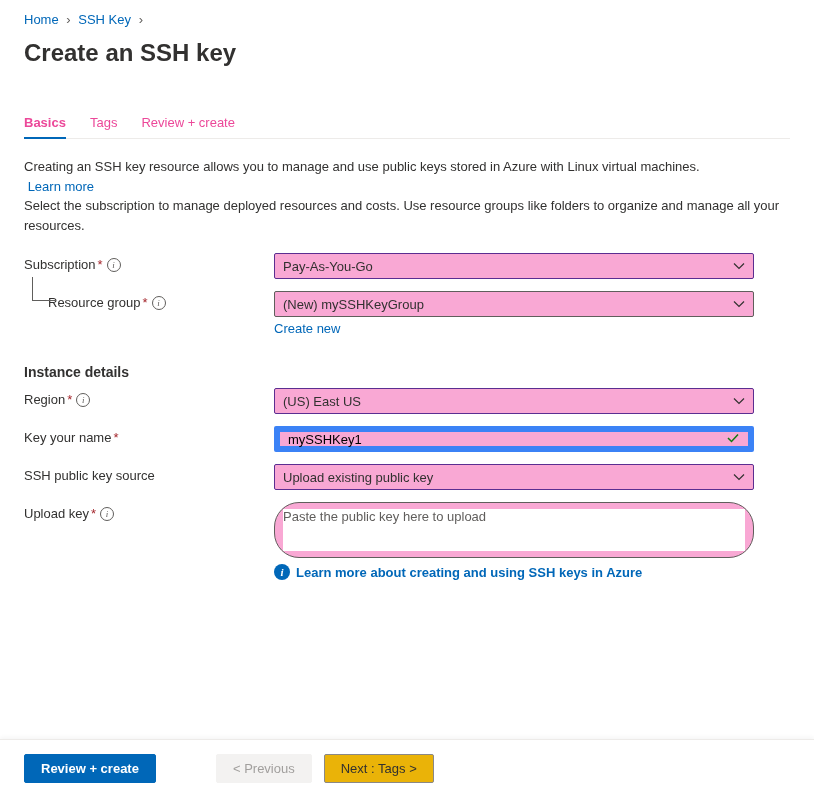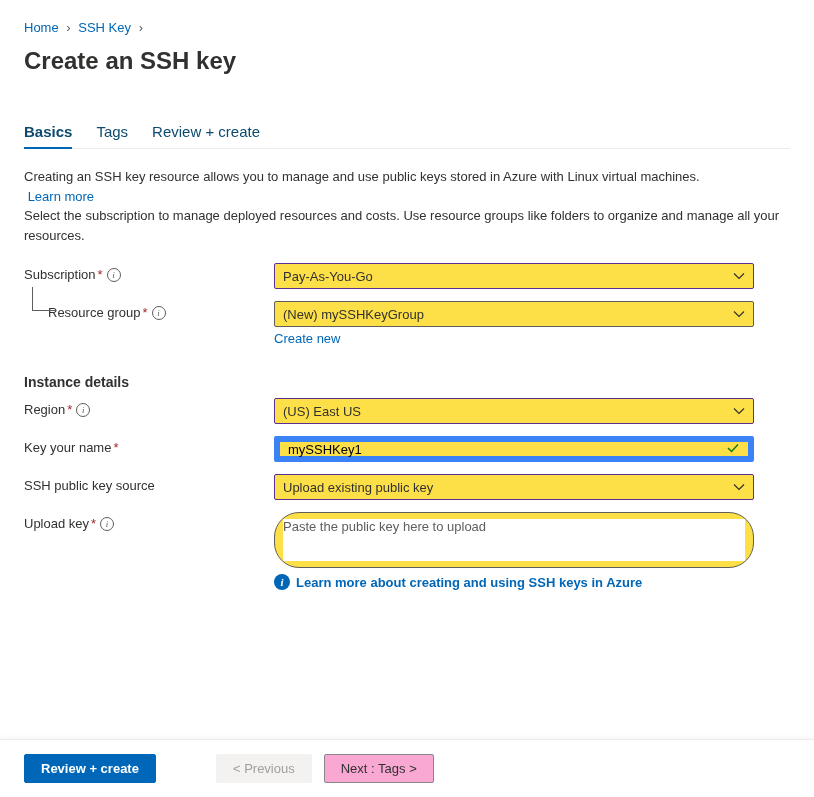--- a/index.html
+++ b/index.html
@@ -6,21 +6,21 @@
     body {
       font-family: "Segoe UI", -apple-system, BlinkMacSystemFont, sans-serif;
       font-size: 13px;
       color: #323130;
       background: #fff;
       width: 814px;
       height: 797px;
       position: relative;
     }
     .content {
-      padding: 20px 24px 0 24px;
+      padding: 12px 24px 0 24px;
     }
     .breadcrumb {
       font-size: 13px;
       padding-bottom: 6px;
     }
     .breadcrumb a { color: #0067b8; text-decoration: none; }
     .breadcrumb .sep { color: #605e5c; margin: 0 4px; }
     .page-title {
       font-size: 24px;
       font-weight: 600;
@@ -28,22 +28,22 @@
       padding-top: 6px;
       padding-bottom: 42px;
     }
     .tabs {
       display: flex;
       gap: 24px;
       border-bottom: 1px solid #edebe9;
       margin-bottom: 18px;
     }
     .tab {
-      font-size: 15px;
-      color: #0c4a6e;
+      font-size: 13px;
+      color: #ec4899;
       padding: 6px 0 8px 0;
       cursor: pointer;
       position: relative;
     }
     .tab.active {
       font-weight: 600;
     }
     .tab.active::after {
       content: "";
       position: absolute;
@@ -114,21 +114,21 @@
       flex: 1;
       max-width: 480px;
     }
     .select-box, .input-box, .textarea-box {
       width: 100%;
       border: 1px solid #605e5c;
       border-radius: 2px;
       padding: 4px 8px;
       font-size: 13px;
       font-family: inherit;
-      background: #fde047;
+      background: #f9a8d4;
       color: #323130;
       display: flex;
       align-items: center;
       justify-content: space-between;
       cursor: pointer;
       height: 26px;
     }
     .select-box.focused, .input-box.focused { border: 1px solid #5b2e91; }
     .input-box.valid { border: 6px solid #3b82f6; }
     .input-box input {
@@ -211,21 +211,21 @@
       border: 1px solid #0067b8;
     }
     .btn-disabled {
       background: #f3f2f1;
       color: #a19f9d;
       border: 1px solid #f3f2f1;
       cursor: default;
       margin-left: 48px;
     }
     .btn-outline {
-      background: #f9a8d4;
+      background: #eab308;
       color: #323130;
       border: 1px solid #8a8886;
     }
   </style>
 </head>
 <body>
 
 <div class="content">
   <nav class="breadcrumb">
     <a>Home</a>

